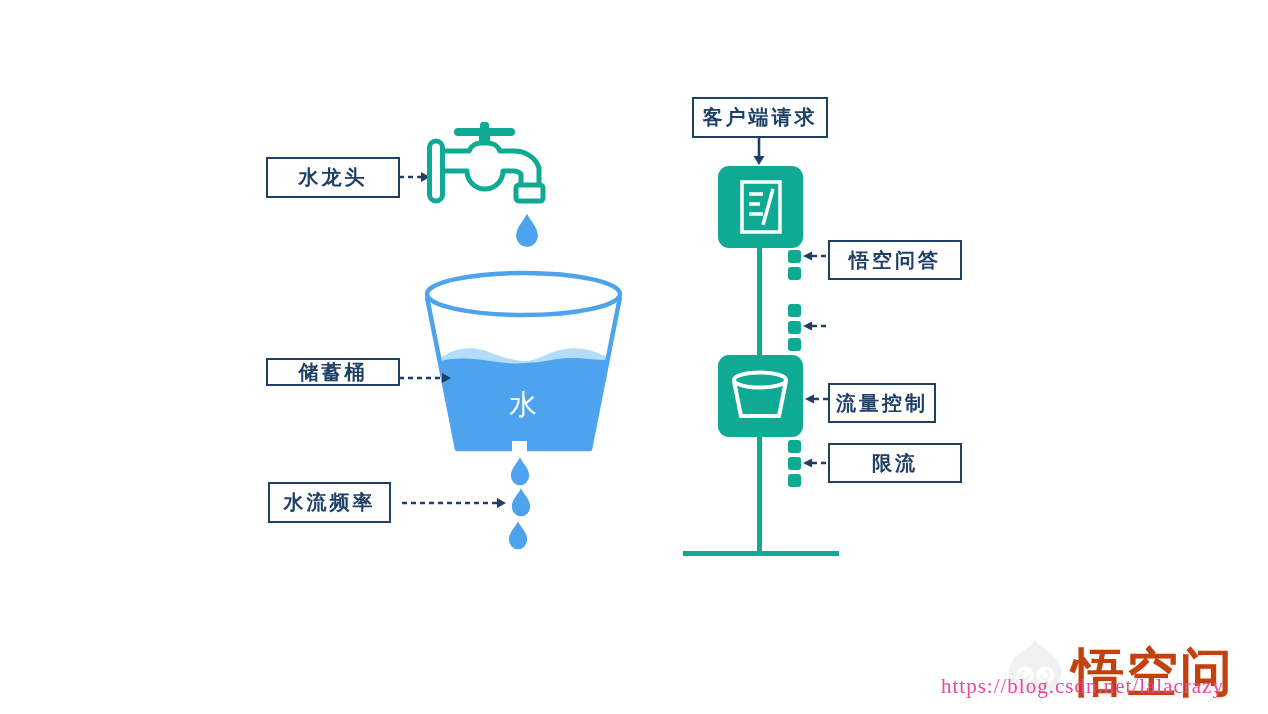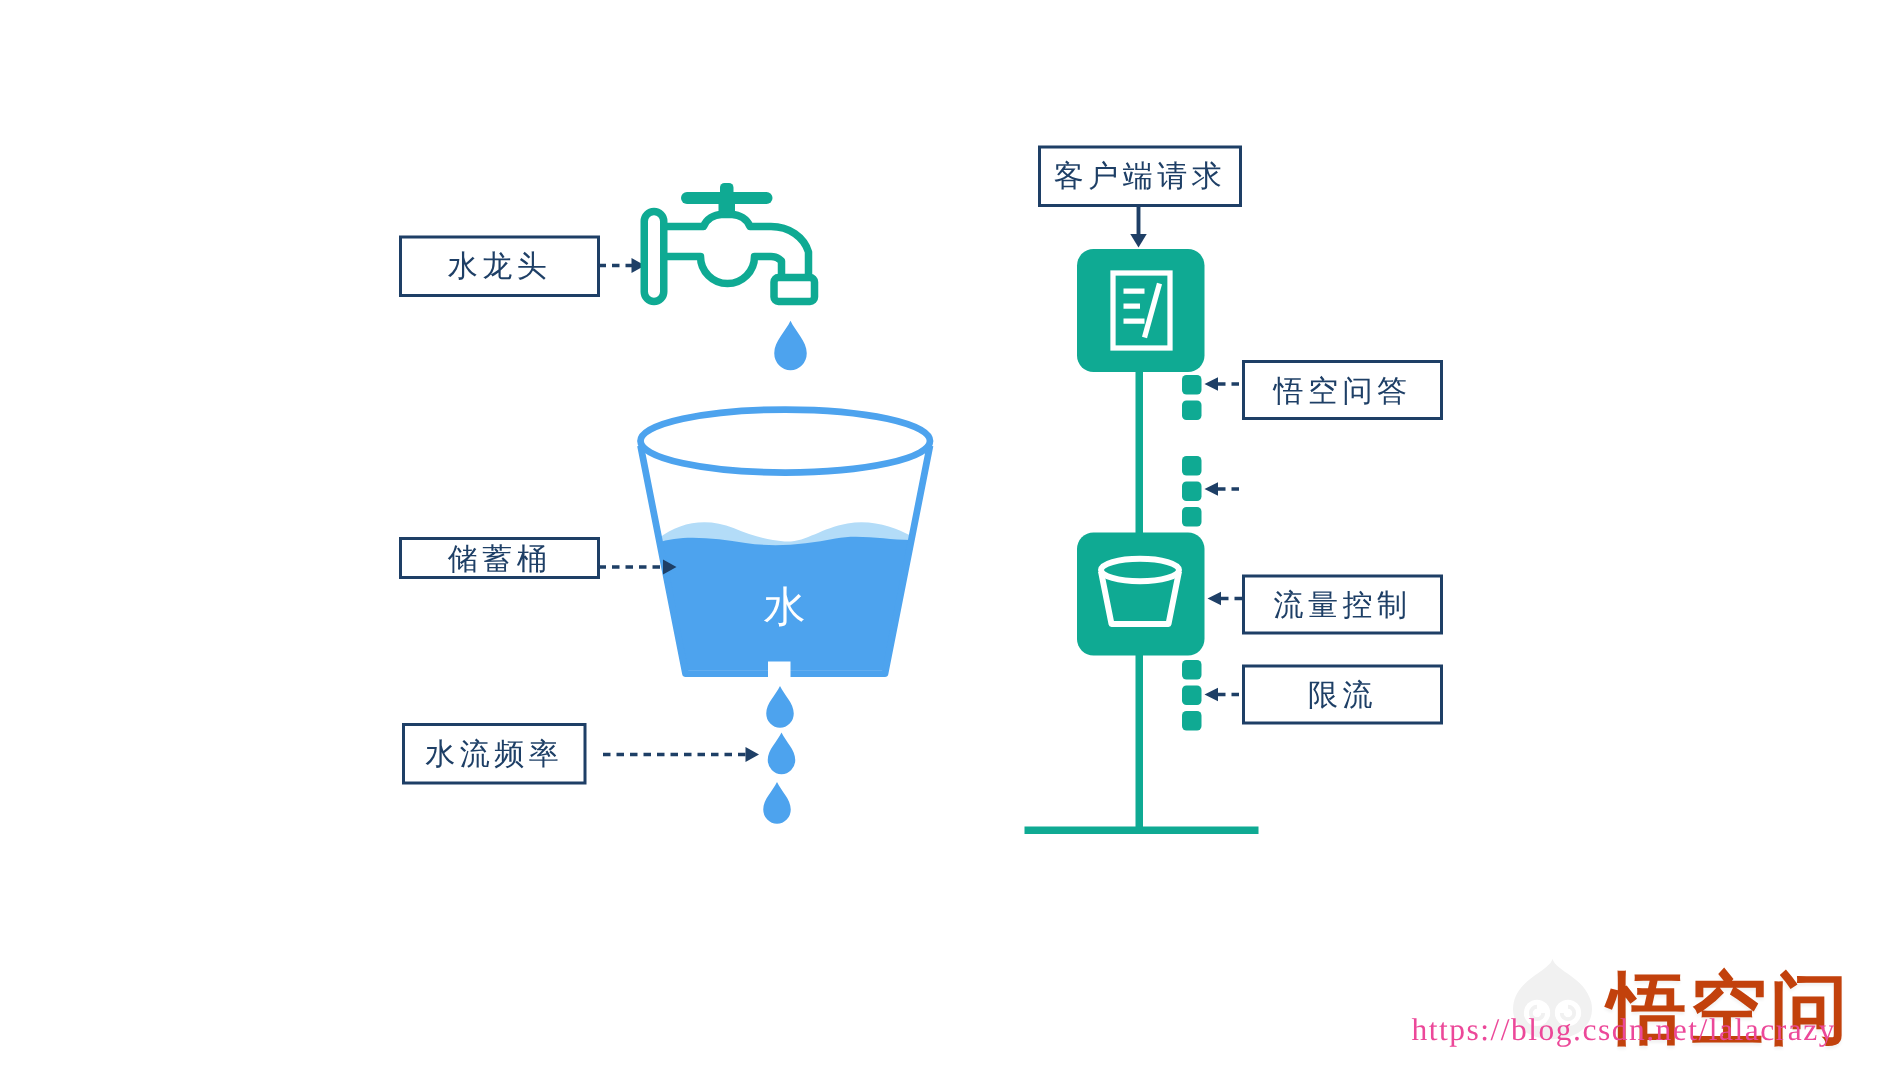--- a/index.html
+++ b/index.html
@@ -3,21 +3,21 @@
 <meta charset="utf-8">
 <style>
   html,body{margin:0;padding:0;background:#fff;}
   #canvas{
     position:relative;width:1268px;height:714px;background:#fff;overflow:hidden;
     font-family:"Liberation Sans","DejaVu Sans",sans-serif;
   }
   .box{
     position:absolute;background:#fff;border:2.5px solid var(--navy);
     display:flex;align-items:center;justify-content:center;box-sizing:border-box;
-    color:var(--navy);font-size:20px;letter-spacing:3px;font-weight:400;white-space:nowrap;
+    color:var(--navy);font-size:20px;letter-spacing:3px;font-weight:700;white-space:nowrap;
   }
   .arr{position:absolute;overflow:visible;}
   .dash{stroke:var(--navy);stroke-width:2.4;stroke-dasharray:5 4;fill:none;}
   .solid{stroke:var(--navy);stroke-width:2.6;fill:none;}
   .head{fill:var(--navy);stroke:none;}
   .card{
     position:absolute;width:85px;height:82px;background:var(--teal);border-radius:11px;
     display:flex;align-items:center;justify-content:center;
   }
   .tealfill{fill:var(--teal);stroke:none;}
@@ -144,21 +144,21 @@
   <svg class="arr" style="left:803px;top:250px" width="25" height="12">
     <polygon class="head" points="0,6 9,1.5 9,10.5"></polygon>
     <line class="dash" x1="9" y1="6" x2="25" y2="6"></line>
   </svg>
 
   <svg class="arr" style="left:803px;top:320px" width="25" height="12">
     <polygon class="head" points="0,6 9,1.5 9,10.5"></polygon>
     <line class="dash" x1="9" y1="6" x2="25" y2="6"></line>
   </svg>
 
-  <div class="box" style="left:828px;top:383px;width:134px;height:40px">
+  <div class="box" style="left:828px;top:383px;width:108px;height:40px">
     <span>流量控制</span>
   </div>
   <svg class="arr" style="left:805px;top:393px" width="23" height="12">
     <polygon class="head" points="0,6 9,1.5 9,10.5"></polygon>
     <line class="dash" x1="9" y1="6" x2="23" y2="6"></line>
   </svg>
 
   <div class="box" style="left:828px;top:443px;width:134px;height:40px">
     <span>限流</span>
   </div>

